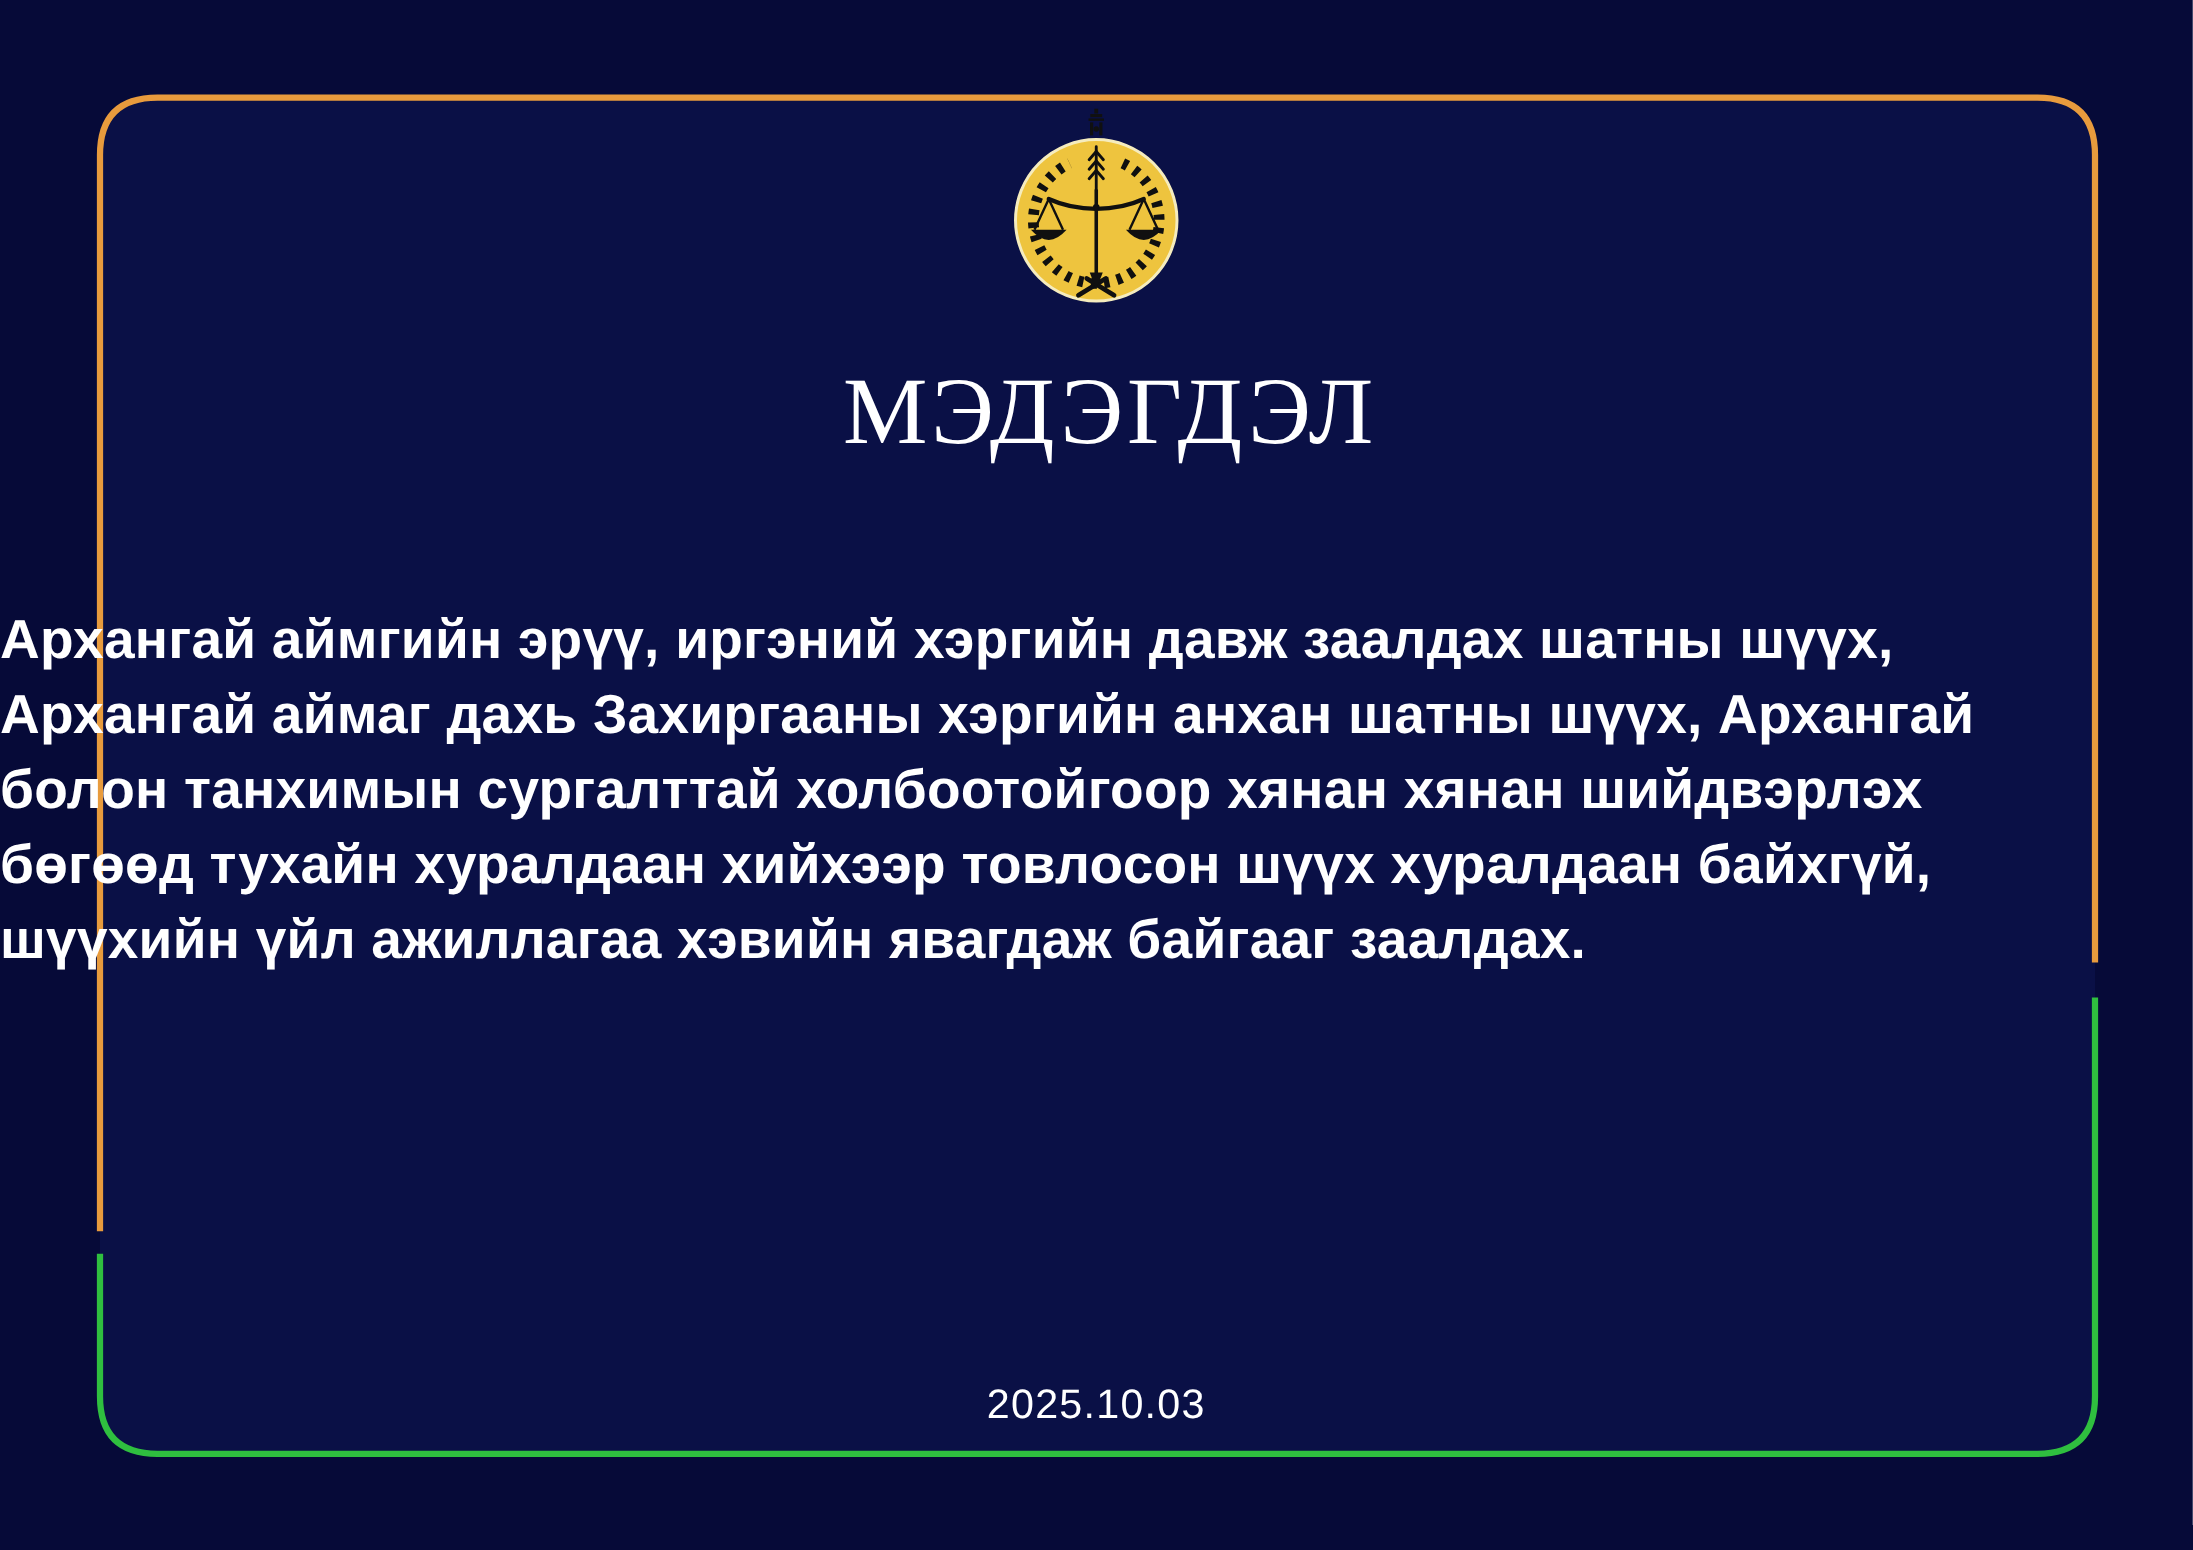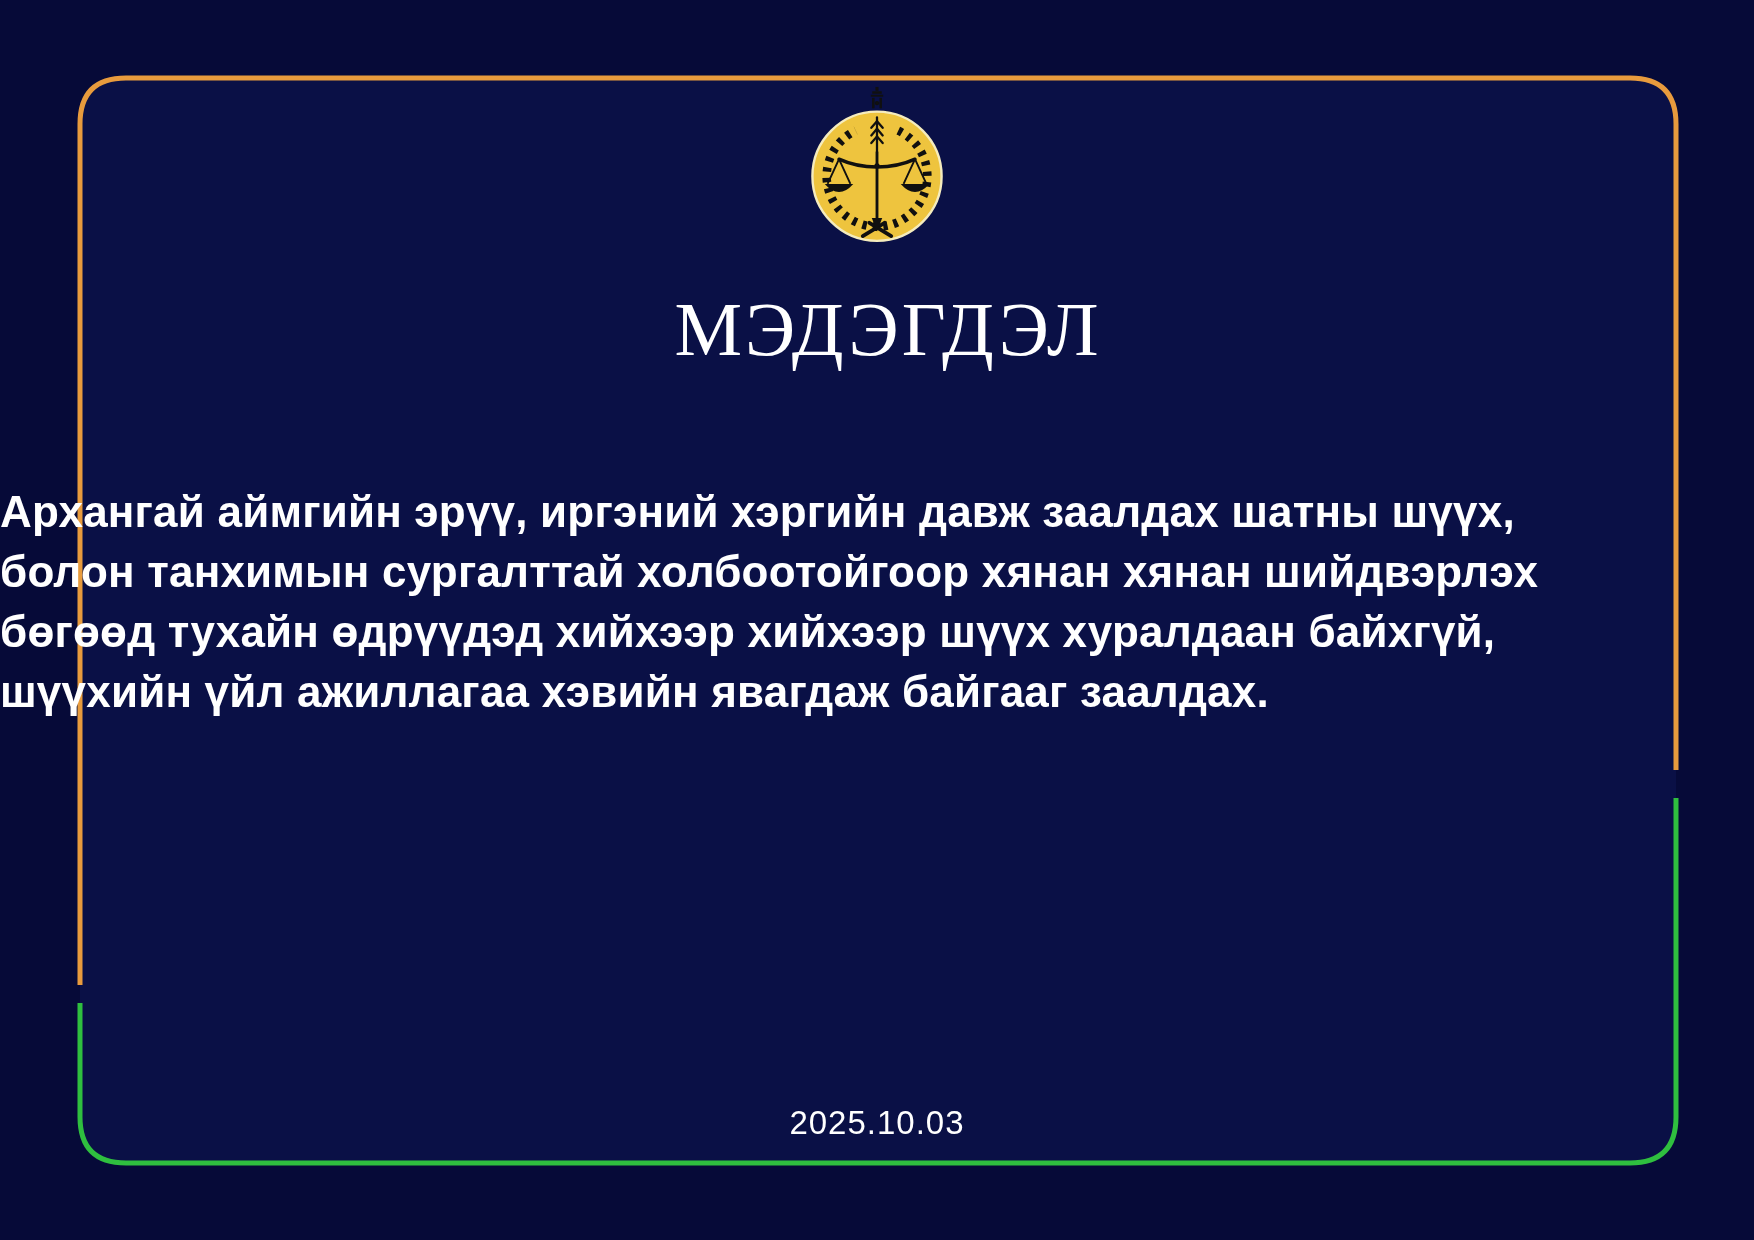--- a/index.html
+++ b/index.html
@@ -157,22 +157,23 @@
     <g>
       <path class="ink-stroke" stroke-width="3" d="M 0 -26 L 0 45"></path>
       <polygon class="ink-fill" points="-5.5,44 5.5,44 0,58"></polygon>
     </g>
   </svg>
 
   <h1 class="title">МЭДЭГДЭЛ</h1>
 
   <div class="body-text">
     <div class="body-line">Архангай аймгийн эрүү, иргэний хэргийн давж заалдах шатны шүүх,</div>
+    <div class="body-line">Архангай аймаг дахь Захиргааны хэргийн анхан шатны шүүх, Архангай</div>
     <div class="body-line">болон танхимын сургалттай холбоотойгоор хянан хянан шийдвэрлэх</div>
-    <div class="body-line">бөгөөд тухайн өдрүүдэд хийхээр хийхээр шүүх хуралдаан байхгүй,</div>
+    <div class="body-line">бөгөөд тухайн хуралдаан хийхээр товлосон шүүх хуралдаан байхгүй,</div>
     <div class="body-line">шүүхийн үйл ажиллагаа хэвийн явагдаж байгааг заалдах.</div>
   </div>
 
   <div class="footer-org">
   </div>
 
   <div class="footer-date">2025.10.03</div>
 
 </div>
 

